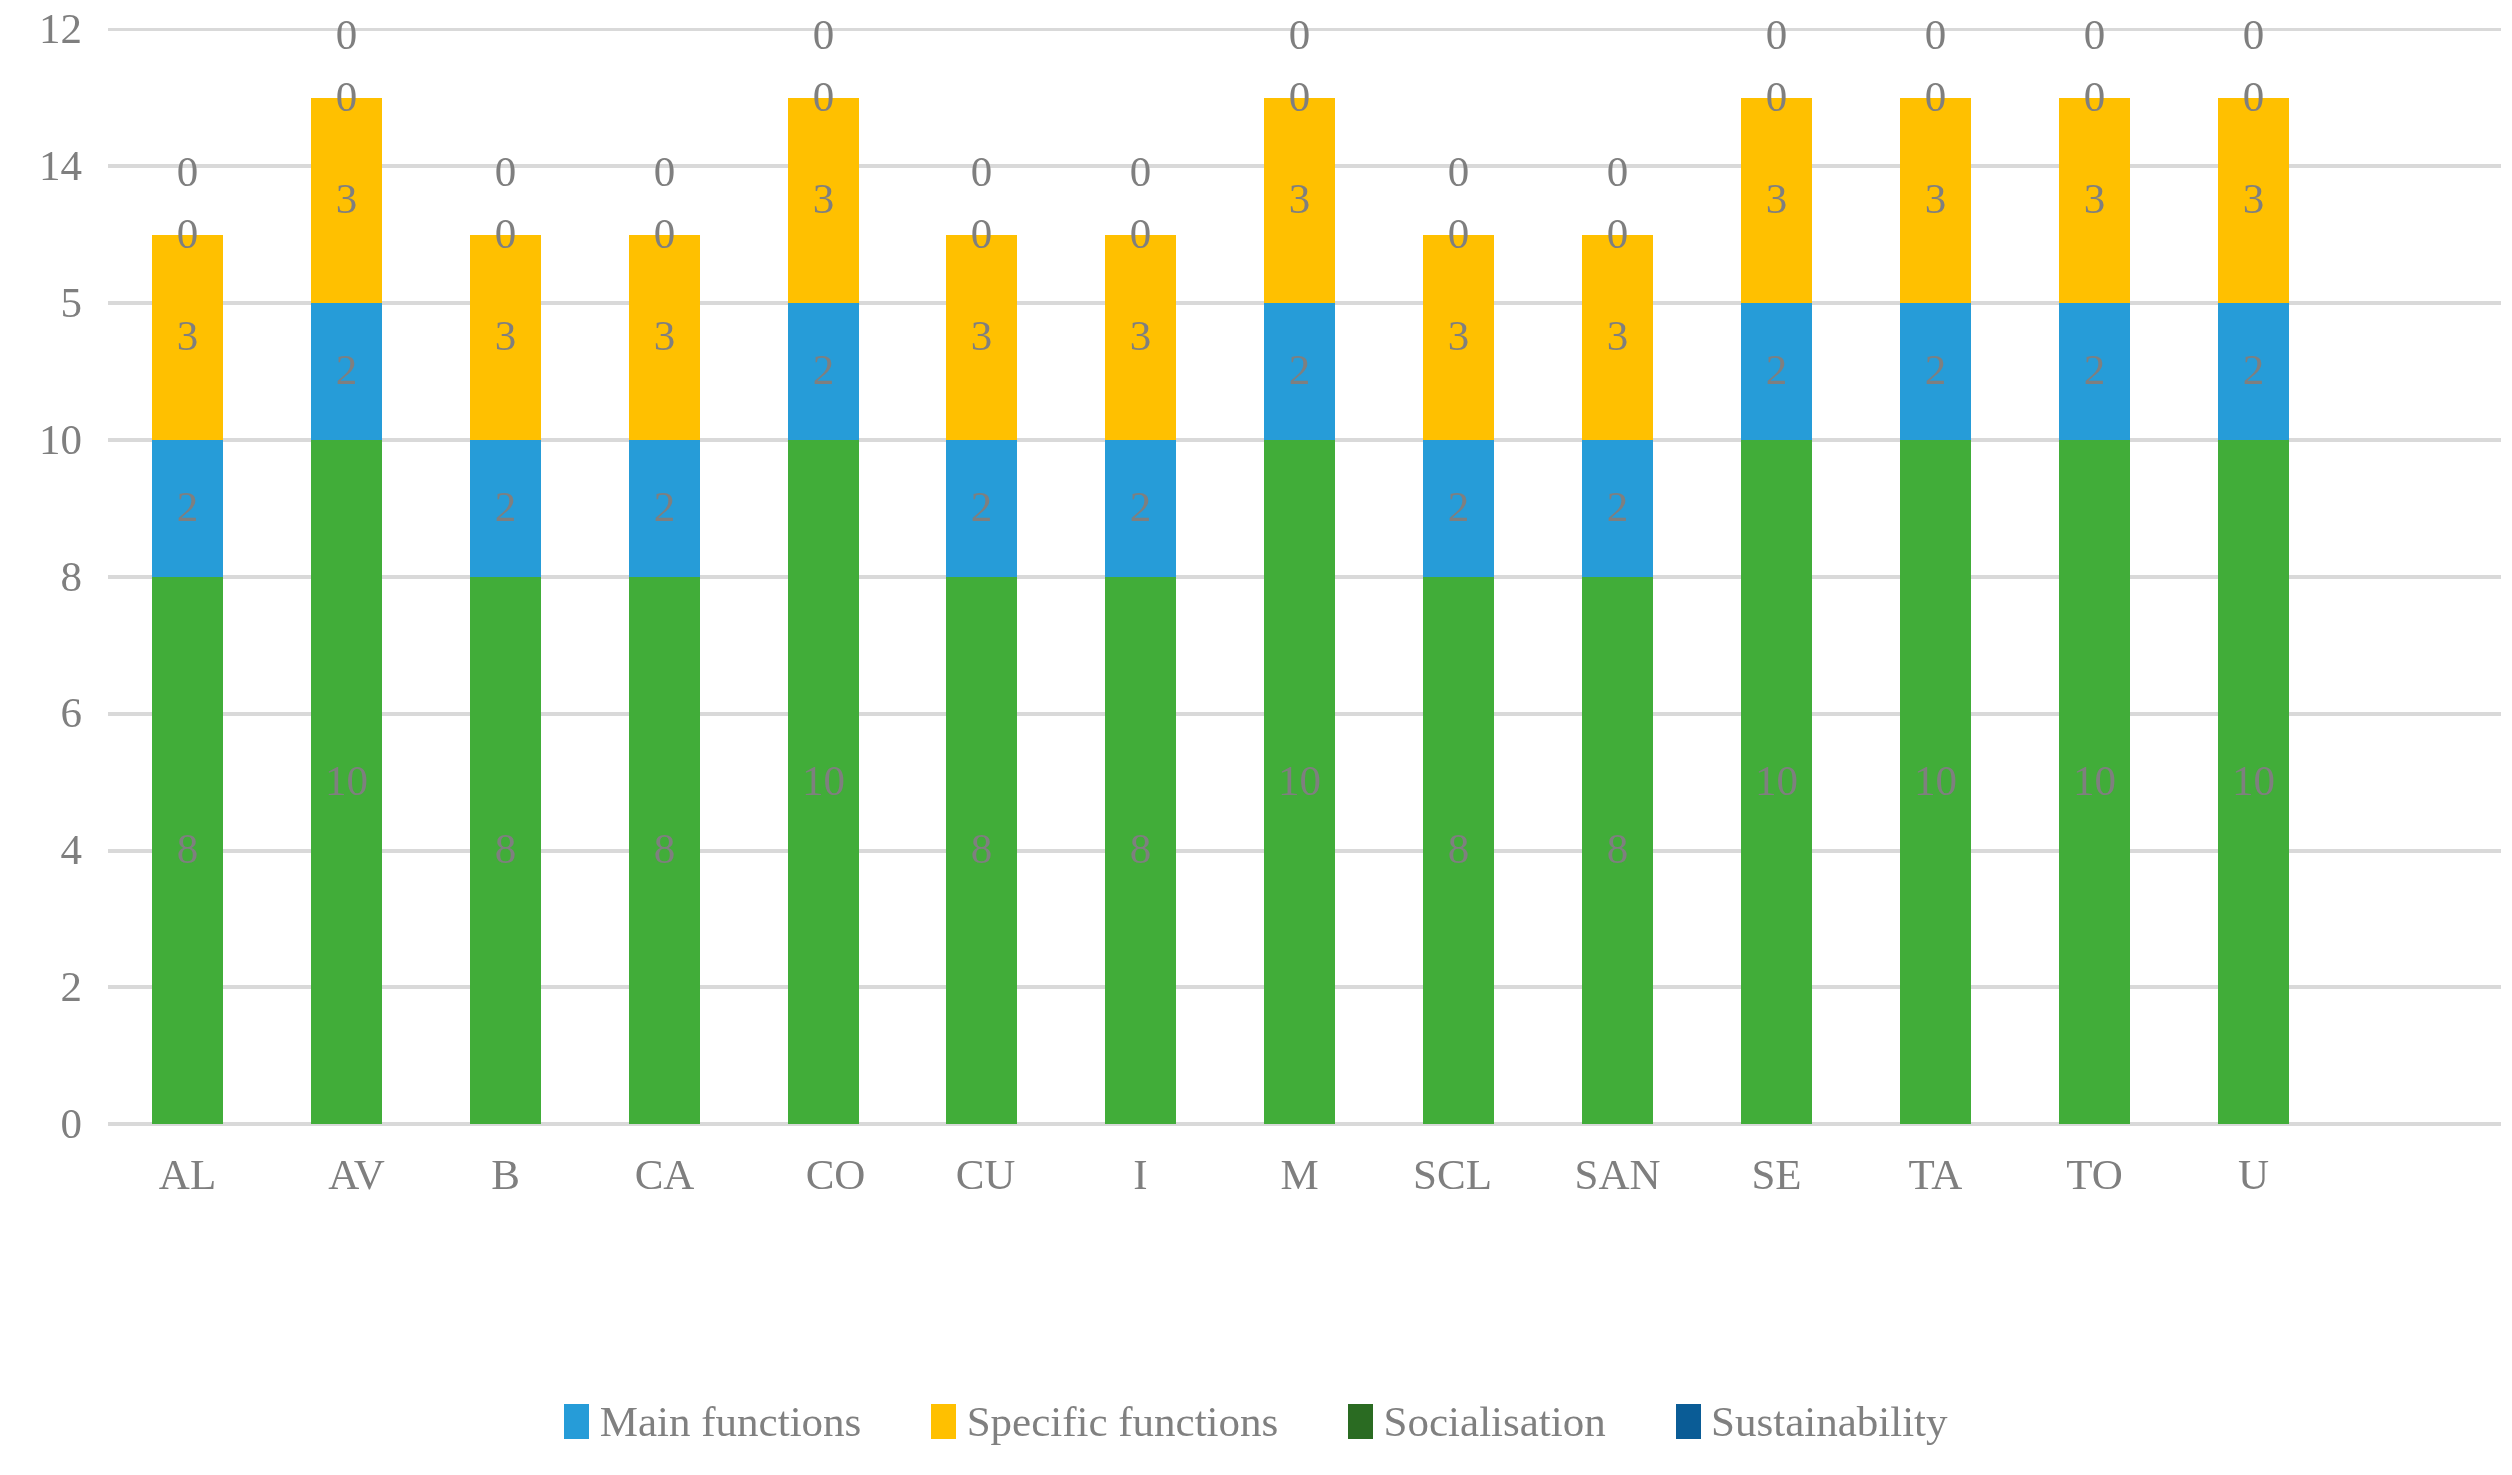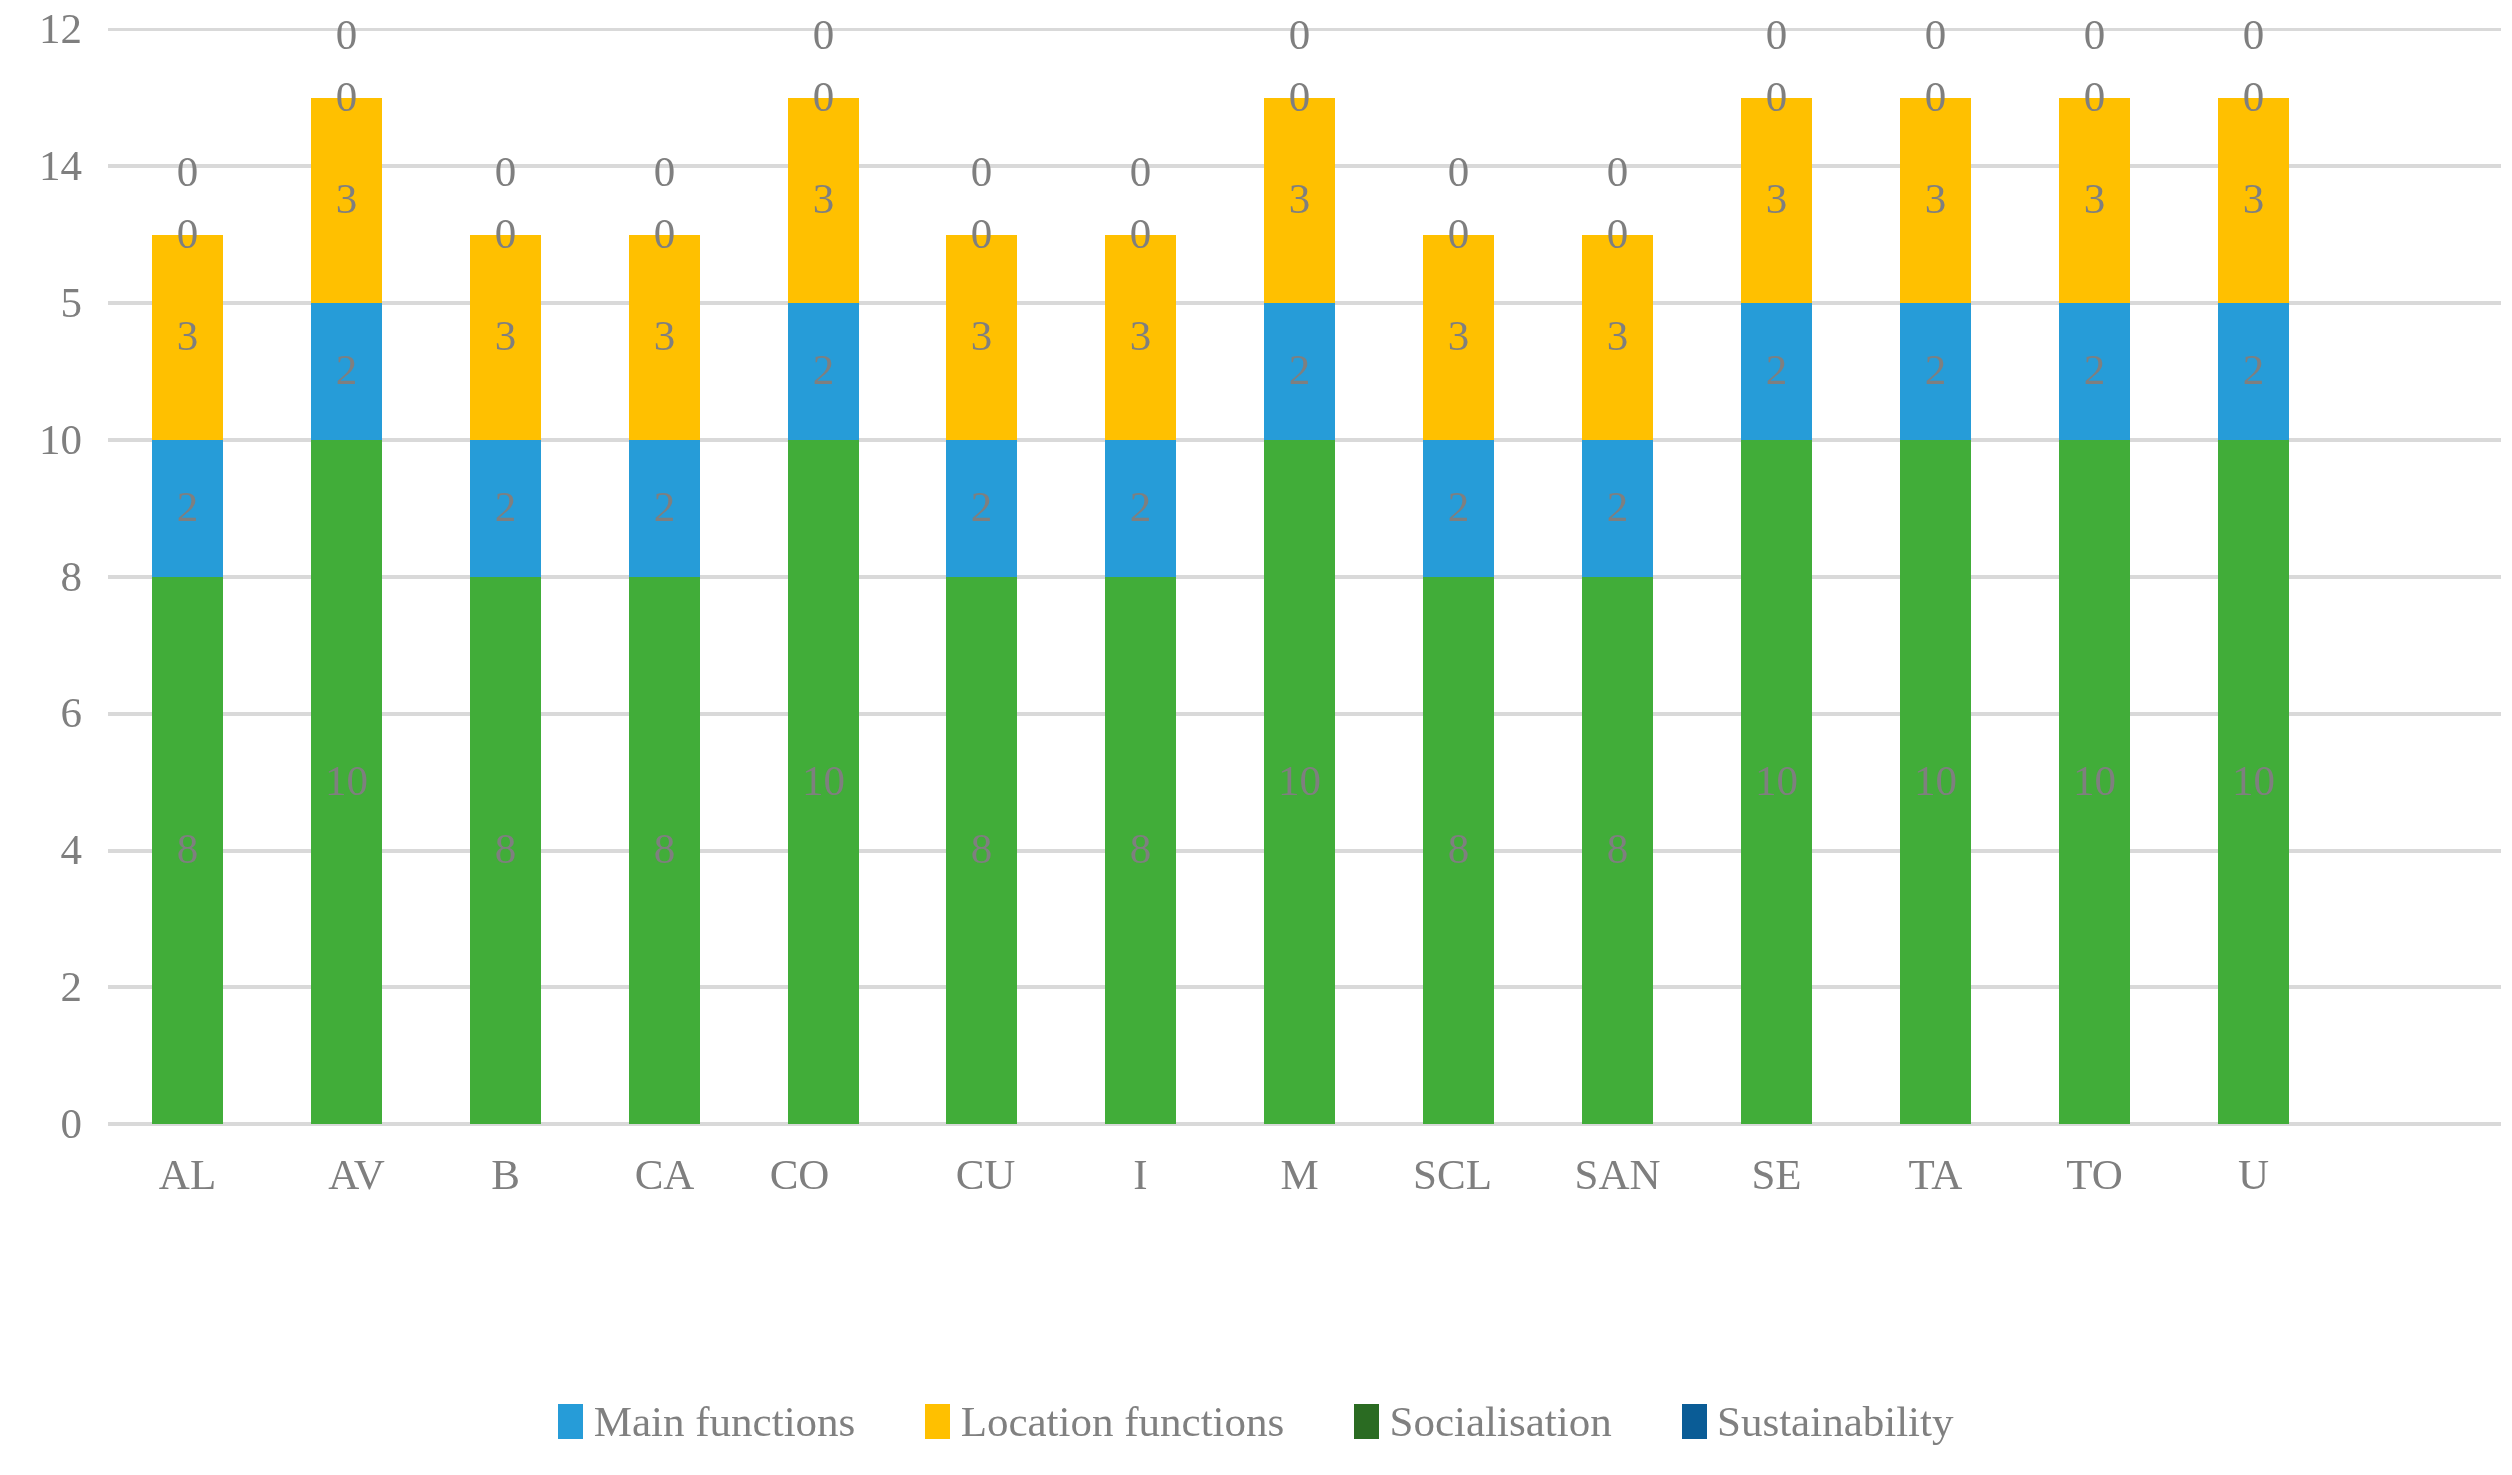--- a/index.html
+++ b/index.html
@@ -393,40 +393,40 @@
         <div class="zero-label" style="top: -16px;">0</div>
         <div class="zero-label" style="top: 46px;">0</div>
       </div>
     </div>
 
   <div id="x-axis">
       <div class="x-tick-label" style="left: 0px; font-family: Liberation Serif, serif;">AL</div>
       <div class="x-tick-label" style="left: 169px;">AV</div>
       <div class="x-tick-label" style="left: 318px;">B</div>
       <div class="x-tick-label" style="left: 477px;">CA</div>
-      <div class="x-tick-label" style="left: 612px;">CO</div>
+      <div class="x-tick-label" style="left: 648px;">CO</div>
       <div class="x-tick-label" style="left: 798px;">CU</div>
       <div class="x-tick-label" style="left: 953px;">I</div>
       <div class="x-tick-label" style="left: 1112px;">M</div>
       <div class="x-tick-label" style="left: 1265px;">SCL</div>
       <div class="x-tick-label" style="left: 1430px;">SAN</div>
       <div class="x-tick-label" style="left: 1589px;">SE</div>
       <div class="x-tick-label" style="left: 1748px;">TA</div>
       <div class="x-tick-label" style="left: 1907px;">TO</div>
       <div class="x-tick-label" style="left: 2066px;">U</div>
     </div>
 
   <div id="legend">
       <div class="legend-item">
         <span class="legend-swatch" style="background: rgb(38, 156, 216);"></span>
         <span class="legend-label">Main functions</span>
       </div>
       <div class="legend-item">
         <span class="legend-swatch" style="background: rgb(255, 192, 0);"></span>
-        <span class="legend-label">Location functions</span>
+        <span class="legend-label">Specific functions</span>
       </div>
       <div class="legend-item">
         <span class="legend-swatch" style="background: rgb(42, 107, 34);"></span>
         <span class="legend-label">Socialisation</span>
       </div>
       <div class="legend-item">
         <span class="legend-swatch" style="background: rgb(10, 92, 150);"></span>
         <span class="legend-label">Sustainability</span>
       </div>
     </div>

